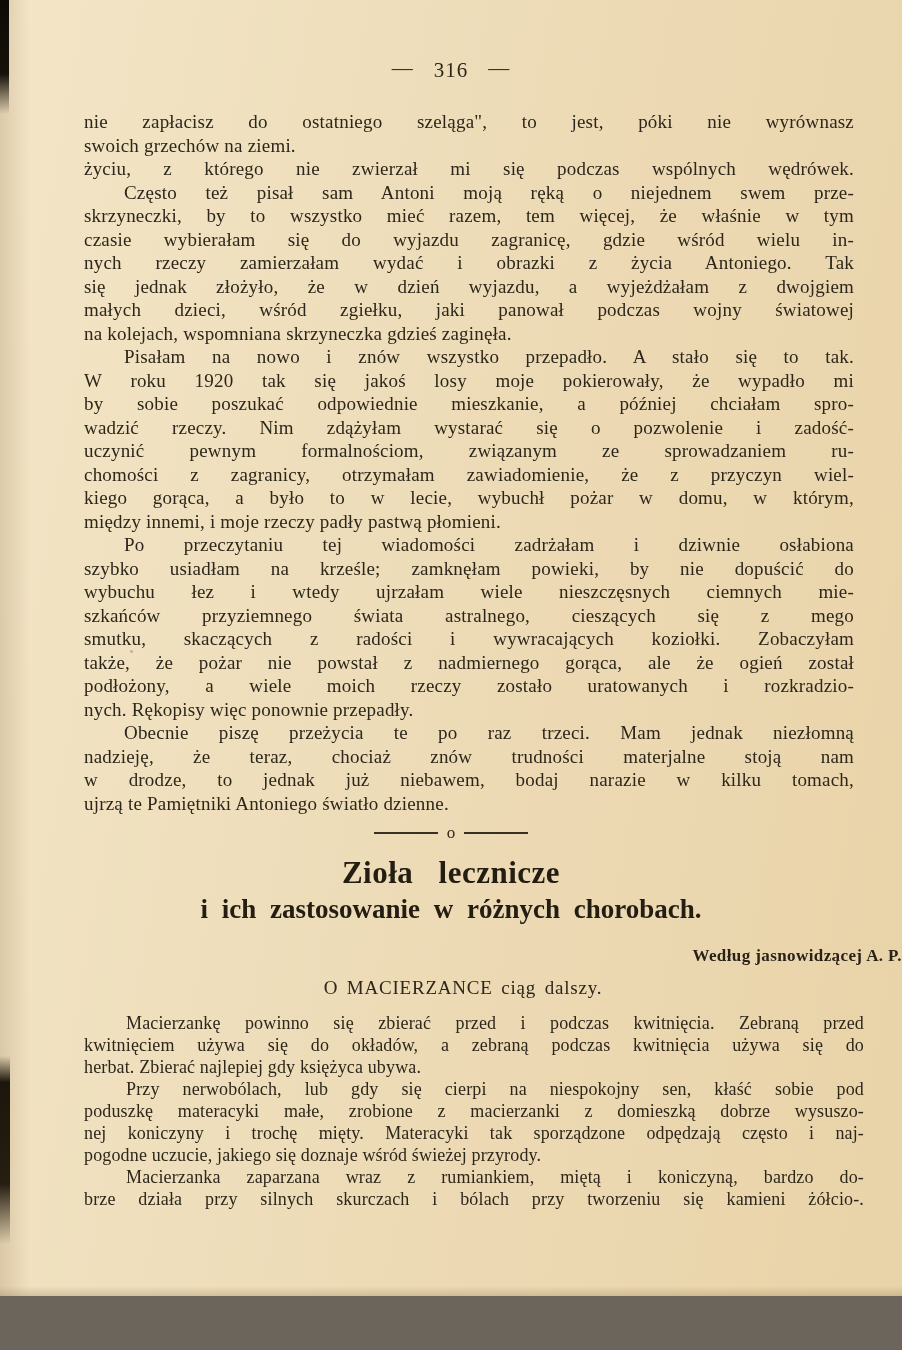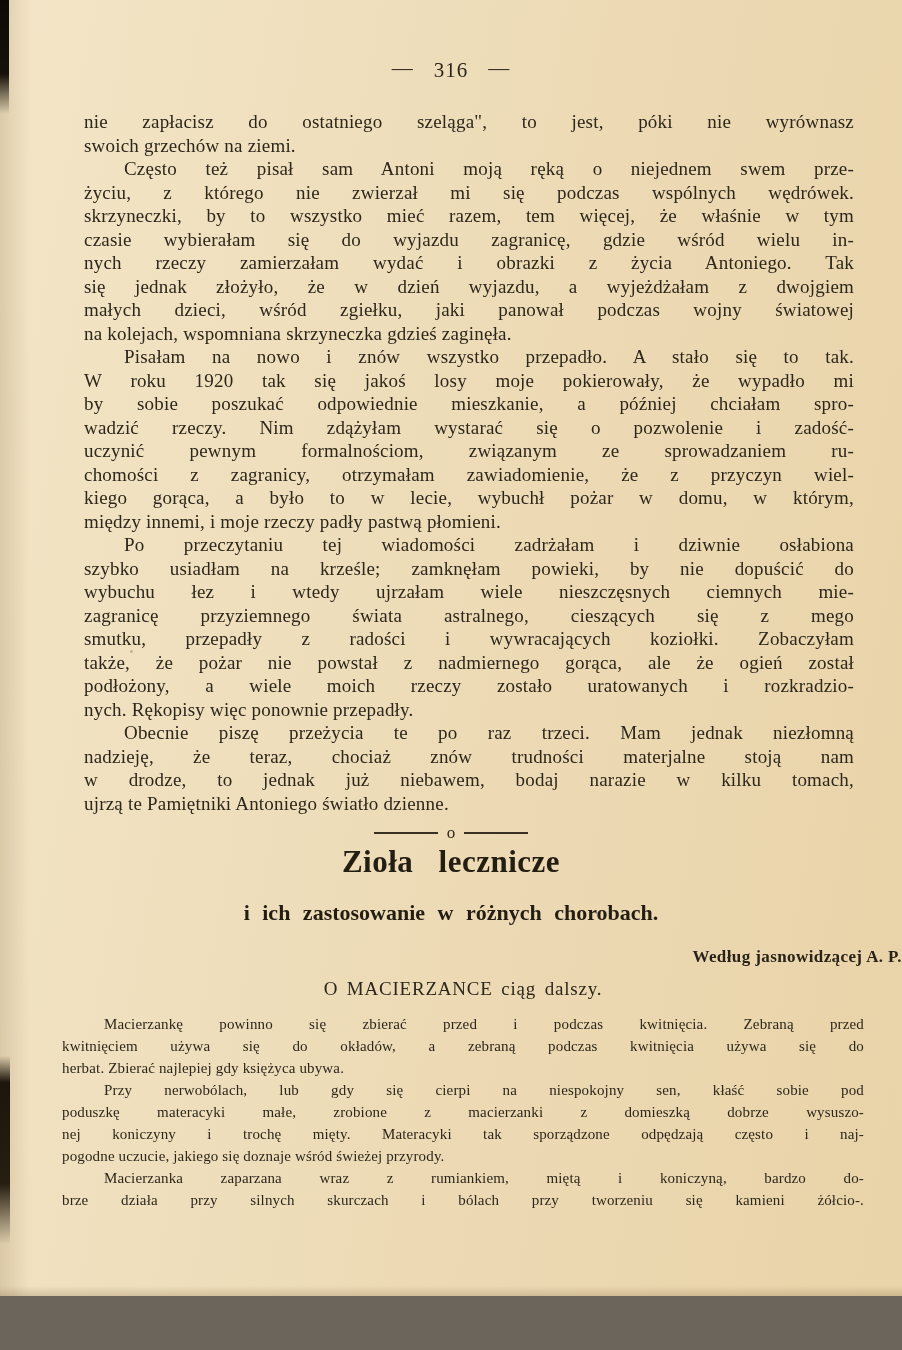--- a/index.html
+++ b/index.html
@@ -64,55 +64,55 @@
   .divider {
     margin-top: 7px;
     height: 22px;
     display: flex; align-items: center; justify-content: center; gap: 9px;
     color: #342b1d;
   }
   .divider .bar { width: 64px; height: 2px; background: #3a3022; }
   .divider .o { font-size: 17px; line-height: 1; transform: translateY(-1px); }
 
   .title {
-    margin-top: 0;
+    margin-top: 11px;
     text-align: center;
     font-weight: bold;
     font-size: 31px;
     word-spacing: 17px;
     letter-spacing: .5px;
     color: #231d12;
   }
   .subtitle {
-    margin-top: 20px;
+    margin-top: 3px;
     text-align: center;
     font-weight: bold;
-    font-size: 22px;
+    font-size: 27px;
     word-spacing: 7px;
     color: #231d12;
   }
   .byline {
     margin-top: 21px;
     text-align: right;
     font-weight: bold;
     font-size: 17px;
     letter-spacing: .4px;
     color: #292218;
   }
   .section-head {
     margin-top: 11px;
     text-align: center;
     font-size: 19px;
     letter-spacing: .8px;
     word-spacing: 3px;
     margin-left: 24px;
   }
   .article {
-    margin: 13px 38px 0 62px;
-    font-size: 15px;
+    margin: 13px 38px 0 84px;
+    font-size: 18px;
     line-height: 22px;
     letter-spacing: .15px;
   }
   .article .ln.ind { text-indent: 42px; }
 </style>
 </head>
 <body>
 
 <div class="page">
 
@@ -125,22 +125,22 @@
   <div class="pageno">
     <span class="dash">—</span><span>316</span><span class="dash">—</span>
   </div>
 
   <div class="memoir">
     <div>
       <div class="ln">nie zapłacisz do ostatniego szeląga", to jest, póki nie wyrównasz</div>
       <div class="ln end">swoich grzechów na ziemi.</div>
     </div>
     <div>
+      <div class="ln">życiu, z którego nie zwierzał mi się podczas wspólnych wędrówek.</div>
       <div class="ln ind">Często też pisał sam Antoni moją ręką o niejednem swem prze-</div>
-      <div class="ln">życiu, z którego nie zwierzał mi się podczas wspólnych wędrówek.</div>
     </div>
     <div>
       <div class="ln">skrzyneczki, by to wszystko mieć razem, tem więcej, że właśnie w tym</div>
       <div class="ln">czasie wybierałam się do wyjazdu zagranicę, gdzie wśród wielu in-</div>
       <div class="ln">nych rzeczy zamierzałam wydać i obrazki z życia Antoniego. Tak</div>
       <div class="ln">się jednak złożyło, że w dzień wyjazdu, a wyjeżdżałam z dwojgiem</div>
       <div class="ln">małych dzieci, wśród zgiełku, jaki panował podczas wojny światowej</div>
       <div class="ln end">na kolejach, wspomniana skrzyneczka gdzieś zaginęła.</div>
     </div>
     <div>
@@ -150,22 +150,22 @@
       <div class="ln">wadzić rzeczy. Nim zdążyłam wystarać się o pozwolenie i zadość-</div>
       <div class="ln">uczynić pewnym formalnościom, związanym ze sprowadzaniem ru-</div>
       <div class="ln">chomości z zagranicy, otrzymałam zawiadomienie, że z przyczyn wiel-</div>
       <div class="ln">kiego gorąca, a było to w lecie, wybuchł pożar w domu, w którym,</div>
       <div class="ln end">między innemi, i moje rzeczy padły pastwą płomieni.</div>
     </div>
     <div>
       <div class="ln ind">Po przeczytaniu tej wiadomości zadrżałam i dziwnie osłabiona</div>
       <div class="ln">szybko usiadłam na krześle; zamknęłam powieki, by nie dopuścić do</div>
       <div class="ln">wybuchu łez i wtedy ujrzałam wiele nieszczęsnych ciemnych mie-</div>
-      <div class="ln">zagranicę przyziemnego świata astralnego, cieszących się z mego</div>
-      <div class="ln">smutku, przepadły z radości i wywracających koziołki. Zobaczyłam</div>
+      <div class="ln">szkańców przyziemnego świata astralnego, cieszących się z mego</div>
+      <div class="ln">smutku, skaczących z radości i wywracających koziołki. Zobaczyłam</div>
       <div class="ln">także, że pożar nie powstał z nadmiernego gorąca, ale że ogień został</div>
       <div class="ln">podłożony, a wiele moich rzeczy zostało uratowanych i rozkradzio-</div>
       <div class="ln end">nych. Rękopisy więc ponownie przepadły.</div>
     </div>
     <div>
       <div class="ln ind">Obecnie piszę przeżycia te po raz trzeci. Mam jednak niezłomną</div>
       <div class="ln">nadzieję, że teraz, chociaż znów trudności materjalne stoją nam</div>
       <div class="ln">w drodze, to jednak już niebawem, bodaj narazie w kilku tomach,</div>
       <div class="ln end">ujrzą te Pamiętniki Antoniego światło dzienne.</div>
     </div>

